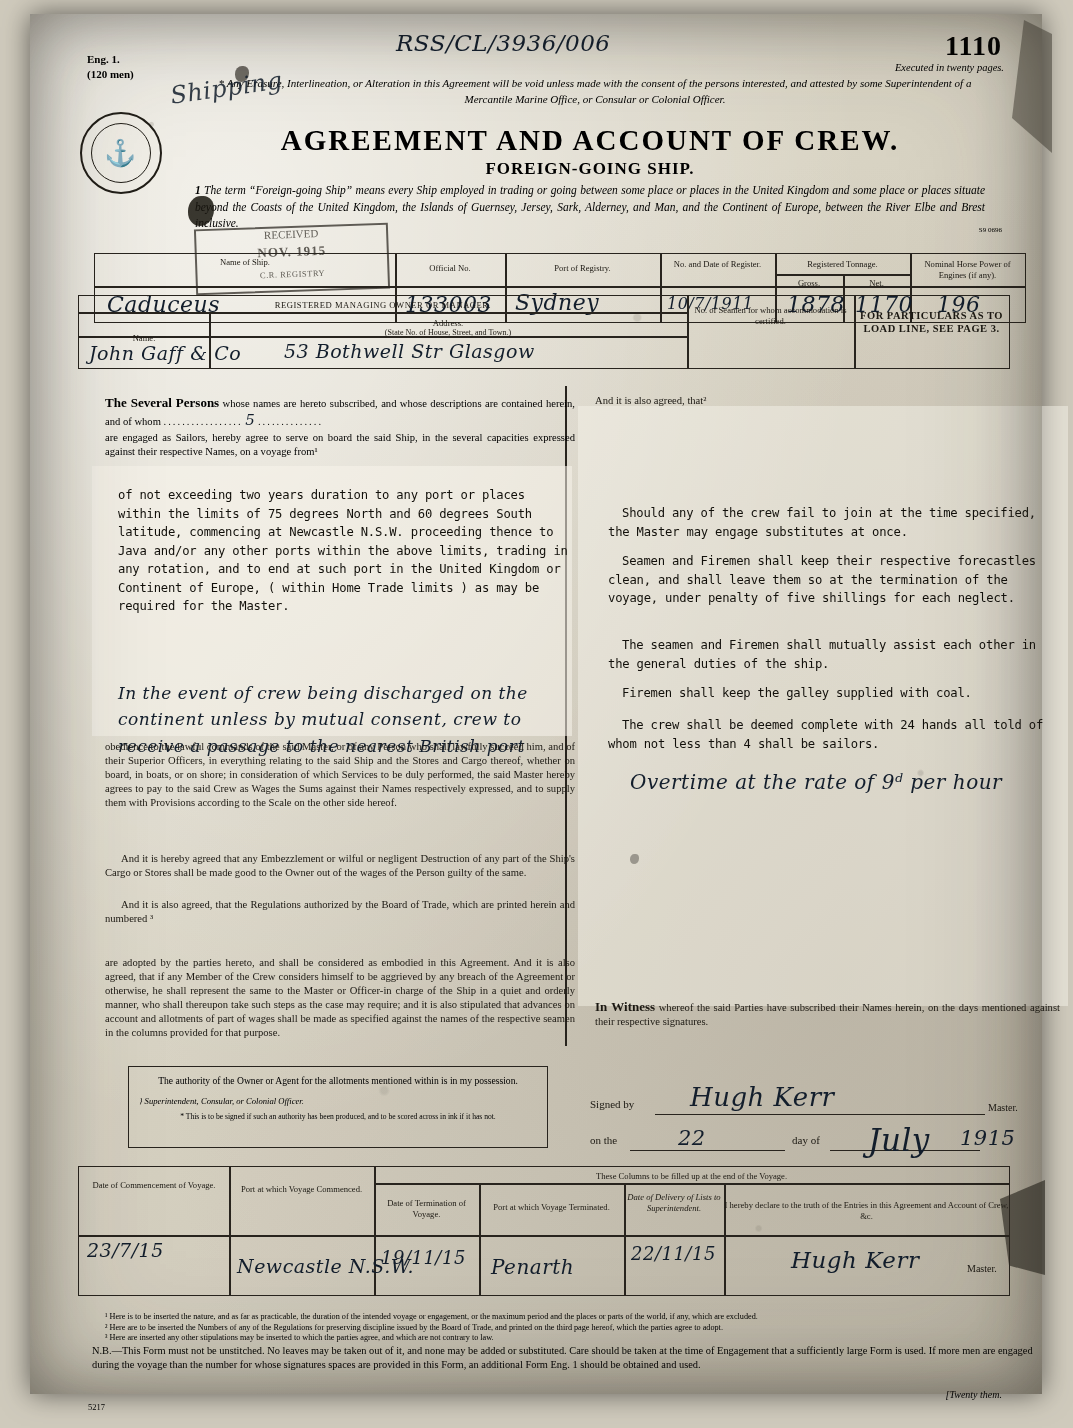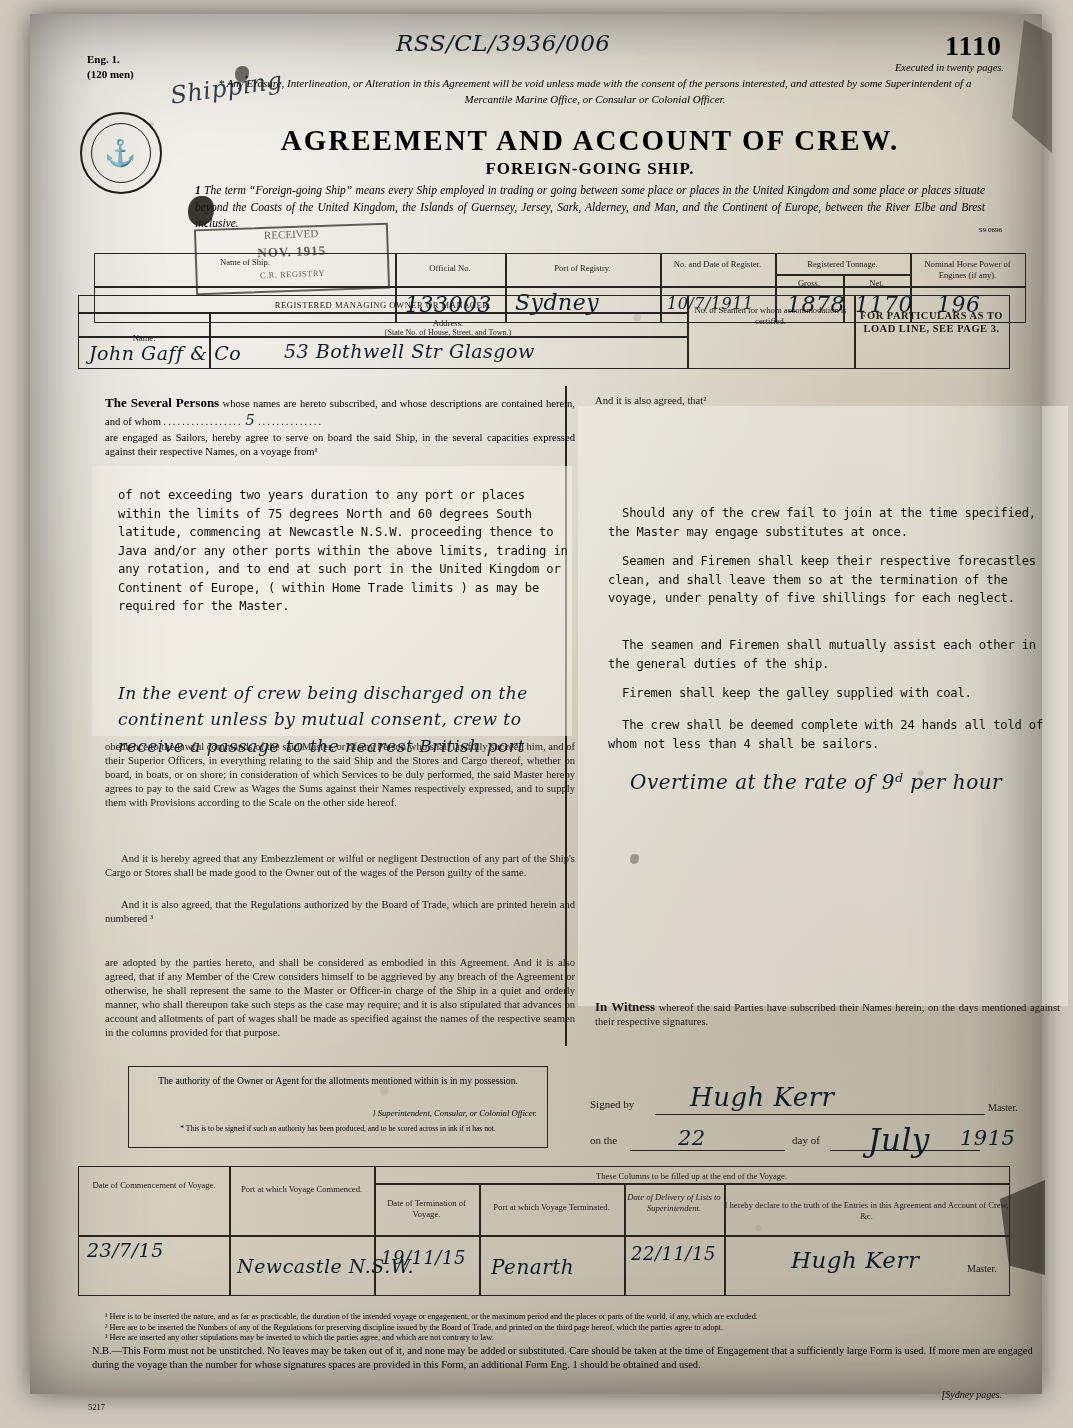--- a/index.html
+++ b/index.html
@@ -136,20 +136,21 @@
 
       <div class="t colhdr" style="left:0;top:0;width:300px;">Name of Ship.</div>
       <div class="t colhdr" style="left:300px;top:6px;width:110px;">Official No.</div>
       <div class="t colhdr" style="left:410px;top:6px;width:155px;">Port of Registry.</div>
       <div class="t colhdr" style="left:565px;top:2px;width:115px;">No. and Date of Register.</div>
       <div class="t colhdr" style="left:680px;top:2px;width:135px;">Registered Tonnage.</div>
       <div class="t colhdr" style="left:680px;top:21px;width:68px;">Gross.</div>
       <div class="t colhdr" style="left:748px;top:21px;width:67px;">Net.</div>
       <div class="t colhdr" style="left:815px;top:2px;width:115px;">Nominal Horse Power of Engines (if any).</div>
 
+      <div class="t hand hv" style="left:12px;top:38px;width:290px;">Caduceus</div>
       <div class="t hand hv" style="left:310px;top:38px;">133003</div>
       <div class="t hand hv" style="left:420px;top:36px;">Sydney</div>
       <div class="t hand" style="left:572px;top:40px;font-size:16px;">10/7/1911</div>
       <div class="t hand hv" style="left:692px;top:38px;">1878</div>
       <div class="t hand hv" style="left:760px;top:38px;">1170</div>
       <div class="t hand hv" style="left:842px;top:38px;">196</div>
     </div>
 
     <div class="tbl" style="left:48px;top:281px;width:930px;height:72px;">
       <div class="hline" style="left:0;top:16px;width:608px;"></div>
@@ -187,21 +188,21 @@
 
     <div class="t hand" style="left:88px;top:638px;width:450px;font-size:17px;line-height:1.55;margin-top:28px;">In the event of crew being discharged on the continent unless by mutual consent, crew to receive a passage to the nearest British port</div>
 
     <div class="t bodytxt" style="left:75px;top:726px;width:470px;">obedience to the lawful commands of the said Master, or of any Person who shall lawfully succeed him, and of their Superior Officers, in everything relating to the said Ship and the Stores and Cargo thereof, whether on board, in boats, or on shore; in consideration of which Services to be duly performed, the said Master hereby agrees to pay to the said Crew as Wages the Sums against their Names respectively expressed, and to supply them with Provisions according to the Scale on the other side hereof.</div>
     <div class="t bodytxt" style="left:75px;top:838px;width:470px;text-indent:16px;">And it is hereby agreed that any Embezzlement or wilful or negligent Destruction of any part of the Ship's Cargo or Stores shall be made good to the Owner out of the wages of the Person guilty of the same.</div>
     <div class="t bodytxt" style="left:75px;top:884px;width:470px;text-indent:16px;">And it is also agreed, that the Regulations authorized by the Board of Trade, which are printed herein and numbered ³</div>
     <div class="t bodytxt" style="left:75px;top:942px;width:470px;">are adopted by the parties hereto, and shall be considered as embodied in this Agreement. And it is also agreed, that if any Member of the Crew considers himself to be aggrieved by any breach of the Agreement or otherwise, he shall represent the same to the Master or Officer-in charge of the Ship in a quiet and orderly manner, who shall thereupon take such steps as the case may require; and it is also stipulated that advances on account and allotments of part of wages shall be made as specified against the names of the respective seamen in the columns provided for that purpose.</div>
 
     <div class="boxnote" style="left:98px;top:1052px;width:420px;height:82px;">
       <div class="center" style="padding:0 18px;">The authority of the Owner or Agent for the allotments mentioned within is in my possession.</div>
-      <div style="text-align:right;margin-top:20px;font-size:8.6px;font-style:italic;">} Superintendent, Consular, or Colonial Officer.</div>
+      <div style="margin-top:8px;font-size:8.6px;font-style:italic;">} Superintendent, Consular, or Colonial Officer.</div>
       <div class="center" style="margin-top:4px;font-size:7.6px;">* This is to be signed if such an authority has been produced, and to be scored across in ink if it has not.</div>
     </div>
 
     <div class="t bodytxt" style="left:565px;top:380px;width:300px;">And it is also agreed, that²</div>
     <div style="position:absolute;left:548px;top:392px;width:490px;height:600px;background:rgba(246,243,234,0.45);"></div>
 
     <div class="t typed" style="left:578px;top:490px;width:450px;text-indent:14px;">Should any of the crew fail to join at the time specified, the Master may engage substitutes at once.</div>
     <div class="t typed" style="left:578px;top:538px;width:450px;text-indent:14px;">Seamen and Firemen shall keep their respective forecastles clean, and shall leave them so at the termination of the voyage, under penalty of five shillings for each neglect.</div>
     <div class="t typed" style="left:578px;top:622px;width:450px;text-indent:14px;">The seamen and Firemen shall mutually assist each other in the general duties of the ship.</div>
     <div class="t typed" style="left:578px;top:670px;width:450px;text-indent:14px;">Firemen shall keep the galley supplied with coal.</div>
@@ -252,21 +253,21 @@
       <div class="t" style="left:888px;top:96px;font-size:10px;">Master.</div>
     </div>
 
     <div class="footnotes">
       <div>¹ Here is to be inserted the nature, and as far as practicable, the duration of the intended voyage or engagement, or the maximum period and the places or parts of the world, if any, which are excluded.</div>
       <div>² Here are to be inserted the Numbers of any of the Regulations for preserving discipline issued by the Board of Trade, and printed on the third page hereof, which the parties agree to adopt.</div>
       <div>³ Here are inserted any other stipulations may be inserted to which the parties agree, and which are not contrary to law.</div>
     </div>
     <div class="nb">N.B.—This Form must not be unstitched. No leaves may be taken out of it, and none may be added or substituted. Care should be taken at the time of Engagement that a sufficiently large Form is used. If more men are engaged during the voyage than the number for whose signatures spaces are provided in this Form, an additional Form Eng. 1 should be obtained and used.</div>
     <div class="formno">5217</div>
-    <div class="twenty">[Sydney pages.</div>
+    <div class="twenty">[Twenty them.</div>
 
     <div class="grain"></div>
     <div class="edgedark"></div>
   </div>
 
   <div class="tear" style="left:1000px;top:1180px;width:45px;height:95px;background:#2a261f;opacity:.65;clip-path:polygon(0 20%,100% 0,100% 100%,20% 90%);"></div>
   <div class="tear" style="left:1012px;top:20px;width:40px;height:140px;background:#3a352c;opacity:.5;clip-path:polygon(30% 0,100% 10%,100% 95%,0 70%);"></div>
 </div>
 
 </body></html>

